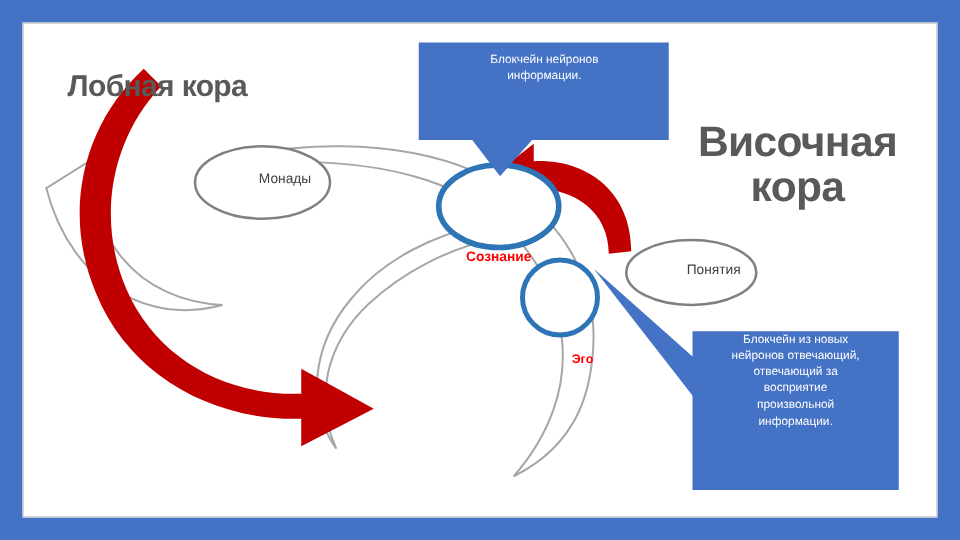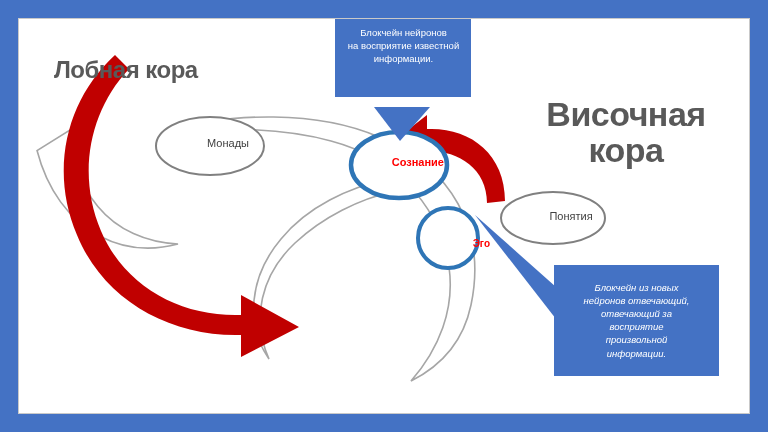--- a/index.html
+++ b/index.html
@@ -6,31 +6,31 @@
   body{width:768px;height:432px;overflow:hidden;
        font-family:"Liberation Sans","DejaVu Sans",sans-serif;}
 
   #slide{position:relative;width:768px;height:432px;background:#4472C4;box-sizing:border-box;}
   #inner{position:absolute;left:18px;top:18px;width:732px;height:396px;
          background:#ffffff;border:1px solid #c9c9c9;box-sizing:border-box;overflow:hidden;}
 
   .heading{position:absolute;color:#595959;font-weight:bold;letter-spacing:-0.5px;
            line-height:1.05;}
   #h-frontal{left:35px;top:38px;font-size:24px;}
-  #h-temporal{left:502px;top:78px;font-size:34px;width:210px;text-align:center;}
+  #h-temporal{left:514px;top:78px;font-size:34px;width:210px;text-align:center;}
   #h-hippo{left:330px;top:363px;font-size:34px;}
 
   .svg-layer{position:absolute;left:0;top:0;width:732px;height:396px;}
 
   .callout{position:absolute;background:#4472C4;color:#ffffff;font-size:9.5px;
            line-height:1.38;text-align:center;box-sizing:border-box;}
-  #callout-top{left:316px;top:0;width:136px;height:78px;padding:7px 8px 0 9px;}
-  #callout-bottom{left:535px;top:246px;width:165px;height:111px;padding:16px 10px 0 10px;font-style:italic;}
+  #callout-top{left:316px;top:15px;width:200px;height:78px;padding:7px 8px 0 9px;}
+  #callout-bottom{left:535px;top:246px;width:165px;height:127px;padding:0 10px 0 10px;}
 
-  .node-label{position:absolute;color:#FF0000;font-weight:bold;text-align:right;}
+  .node-label{position:absolute;color:#FF0000;font-weight:bold;text-align:center;margin-top:44px;}
   #lbl-soznanie{left:335px;top:137px;width:90px;font-size:11px;}
   #lbl-ego{left:423px;top:219px;width:48px;font-size:10px;}
 
   .ell-label{position:absolute;color:#404040;font-size:11px;text-align:center;}
   #lbl-monady{left:163px;top:118px;width:92px;}
   #lbl-ponyatiya{left:508px;top:191px;width:88px;}
 </style>
 </head>
 <body>
 
@@ -90,21 +90,20 @@
       <polygon points="456,196 537,268 537,300" fill="#4472C4"></polygon>
     </svg>
 
     <div class="heading" id="h-frontal">Лобная кора</div>
 
     <div class="heading" id="h-temporal">Височная кора</div>
 
 
     <div class="callout" id="callout-top">
       <div>Блокчейн нейронов</div>
-      <div>на восприятие известной</div>
       <div>информации.</div>
     </div>
 
     <div class="callout" id="callout-bottom">
       <div>Блокчейн из новых</div>
       <div>нейронов отвечающий,</div>
       <div>отвечающий за</div>
       <div>восприятие</div>
       <div>произвольной</div>
       <div>информации.</div>

